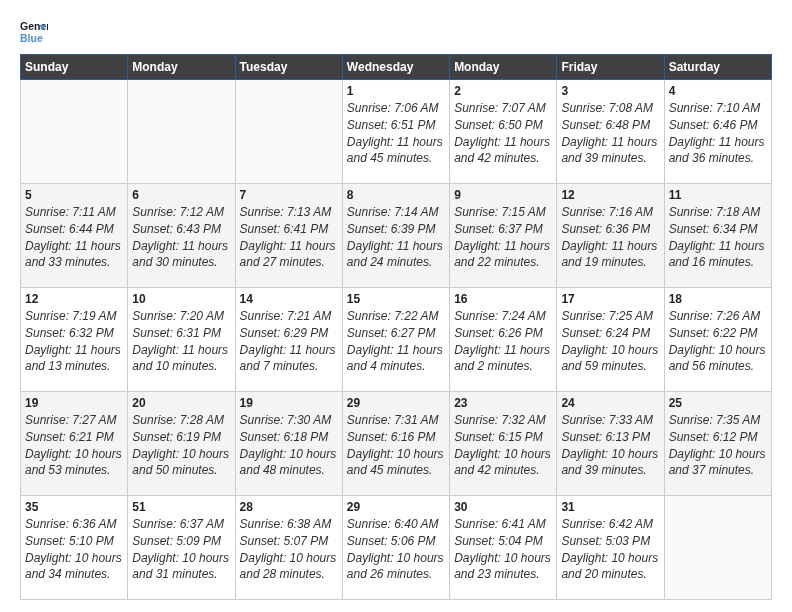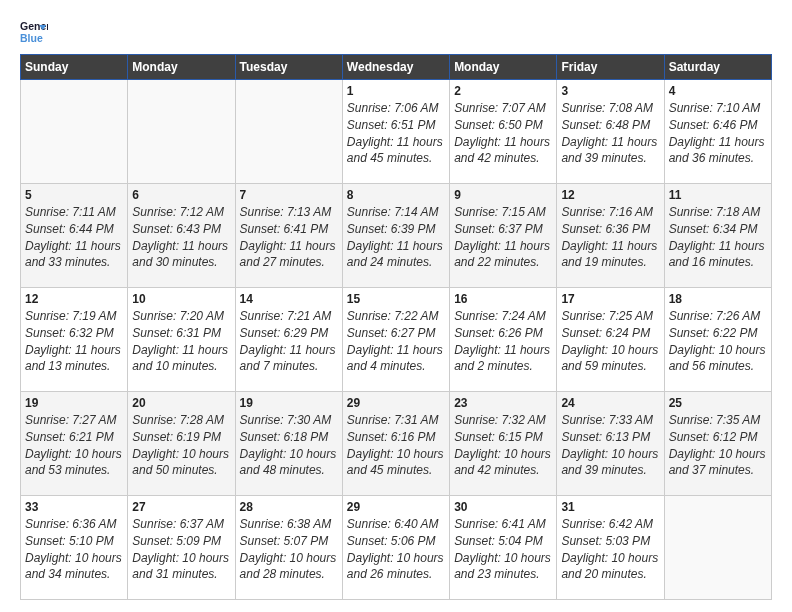--- a/index.html
+++ b/index.html
@@ -154,22 +154,22 @@
         <tr>
           <td><span class="day-number">19</span><span class="day-info">Sunrise: 7:27 AM<br>Sunset: 6:21 PM<br>Daylight: 10 hours and 53 minutes.</span></td>
           <td><span class="day-number">20</span><span class="day-info">Sunrise: 7:28 AM<br>Sunset: 6:19 PM<br>Daylight: 10 hours and 50 minutes.</span></td>
           <td><span class="day-number">19</span><span class="day-info">Sunrise: 7:30 AM<br>Sunset: 6:18 PM<br>Daylight: 10 hours and 48 minutes.</span></td>
           <td><span class="day-number">29</span><span class="day-info">Sunrise: 7:31 AM<br>Sunset: 6:16 PM<br>Daylight: 10 hours and 45 minutes.</span></td>
           <td><span class="day-number">23</span><span class="day-info">Sunrise: 7:32 AM<br>Sunset: 6:15 PM<br>Daylight: 10 hours and 42 minutes.</span></td>
           <td><span class="day-number">24</span><span class="day-info">Sunrise: 7:33 AM<br>Sunset: 6:13 PM<br>Daylight: 10 hours and 39 minutes.</span></td>
           <td><span class="day-number">25</span><span class="day-info">Sunrise: 7:35 AM<br>Sunset: 6:12 PM<br>Daylight: 10 hours and 37 minutes.</span></td>
         </tr>
         <tr>
-          <td><span class="day-number">33</span><span class="day-info">Sunrise: 6:36 AM<br>Sunset: 5:10 PM<br>Daylight: 10 hours and 34 minutes.</span></td>
-          <td><span class="day-number">27</span><span class="day-info">Sunrise: 6:37 AM<br>Sunset: 5:09 PM<br>Daylight: 10 hours and 31 minutes.</span></td>
+          <td><span class="day-number">35</span><span class="day-info">Sunrise: 6:36 AM<br>Sunset: 5:10 PM<br>Daylight: 10 hours and 34 minutes.</span></td>
+          <td><span class="day-number">51</span><span class="day-info">Sunrise: 6:37 AM<br>Sunset: 5:09 PM<br>Daylight: 10 hours and 31 minutes.</span></td>
           <td><span class="day-number">28</span><span class="day-info">Sunrise: 6:38 AM<br>Sunset: 5:07 PM<br>Daylight: 10 hours and 28 minutes.</span></td>
           <td><span class="day-number">29</span><span class="day-info">Sunrise: 6:40 AM<br>Sunset: 5:06 PM<br>Daylight: 10 hours and 26 minutes.</span></td>
           <td><span class="day-number">30</span><span class="day-info">Sunrise: 6:41 AM<br>Sunset: 5:04 PM<br>Daylight: 10 hours and 23 minutes.</span></td>
           <td><span class="day-number">31</span><span class="day-info">Sunrise: 6:42 AM<br>Sunset: 5:03 PM<br>Daylight: 10 hours and 20 minutes.</span></td>
           <td class="empty"></td>
         </tr>
       </tbody>
   </table>
 </div>
 

